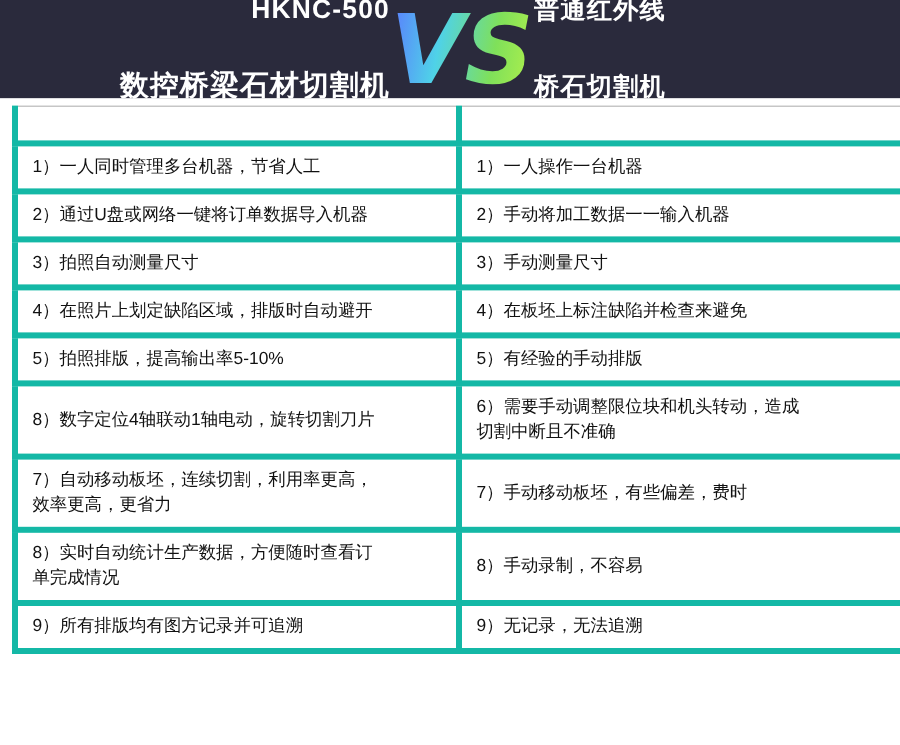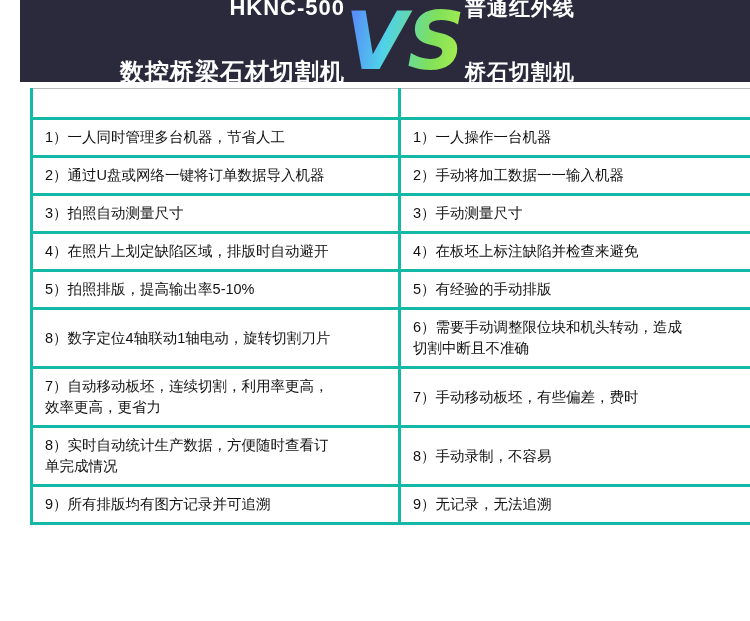--- a/index.html
+++ b/index.html
@@ -11,21 +11,20 @@
     height: 621px;
     font-family: "Liberation Sans", sans-serif;
     background: #ffffff;
     overflow: hidden;
   }
   .page {
     position: relative;
     width: 730px;
     height: 621px;
     background: #ffffff;
-    padding-left: 20px;
   }
   
   .banner {
     position: relative;
     width: 750px;
     height: 82px;
     background: #2a2a3c;
     overflow: hidden;
   }
   .banner-left {
@@ -106,21 +105,21 @@
     background: #ffffff;
     padding: 6px 10px 0 10px;
     box-sizing: border-box;
   }
   table.compare {
     width: 730px;
     border-collapse: collapse;
     table-layout: fixed;
   }
   table.compare td {
-    border: 3px solid #14b8a6;
+    border: 5px solid #14b8a6;
     vertical-align: middle;
     font-size: 14.5px;
     color: #111111;
     line-height: 21px;
     padding: 7px 10px 7px 12px;
   }
   table.compare td.col-left { width: 365px; }
   table.compare td.col-right { width: 365px; }
   tr.head-row td {
     height: 28px;

